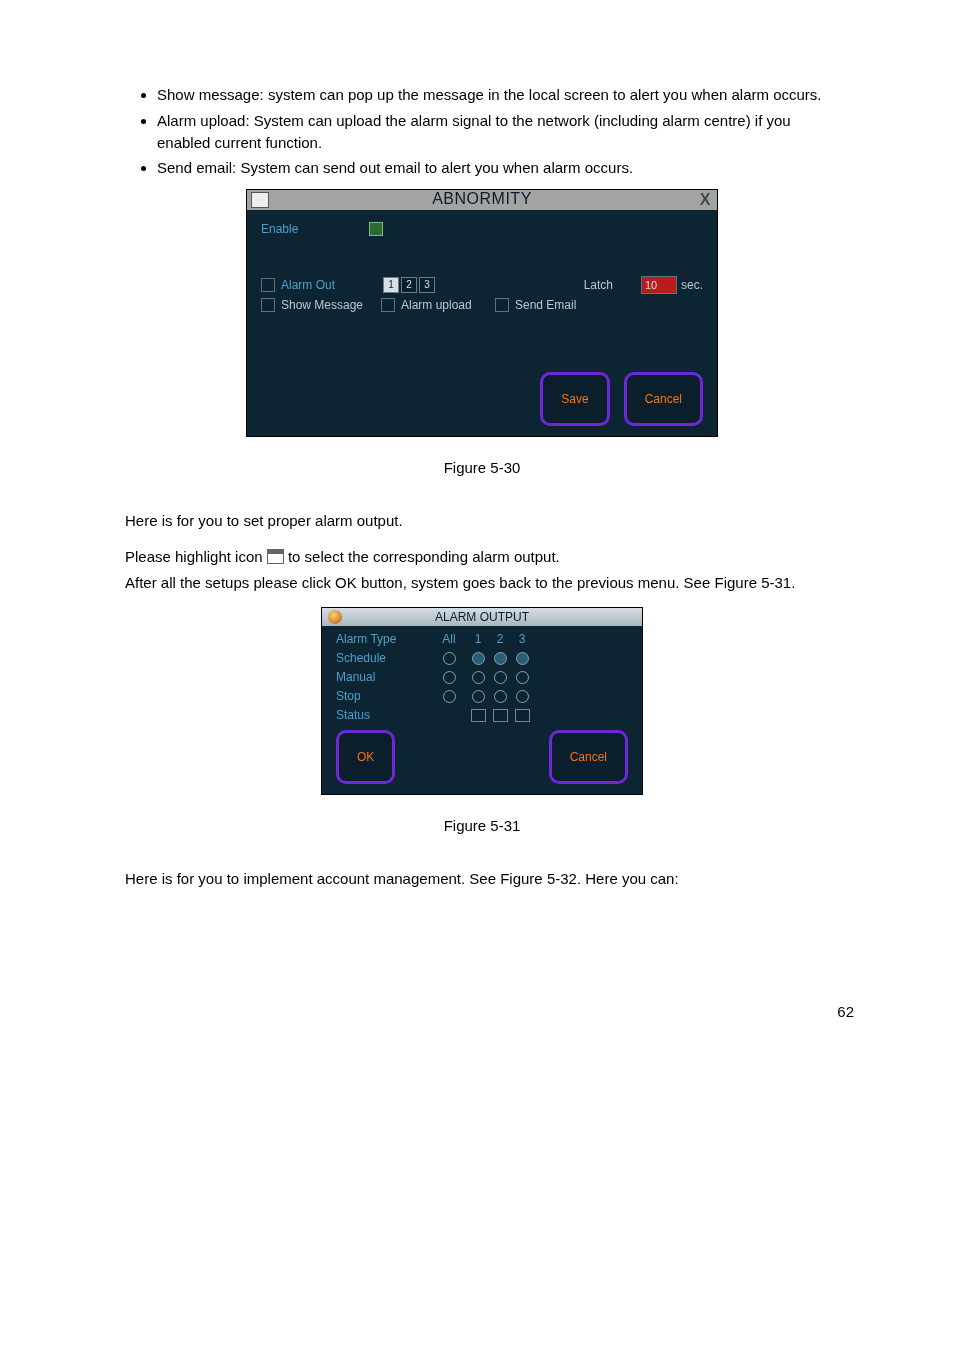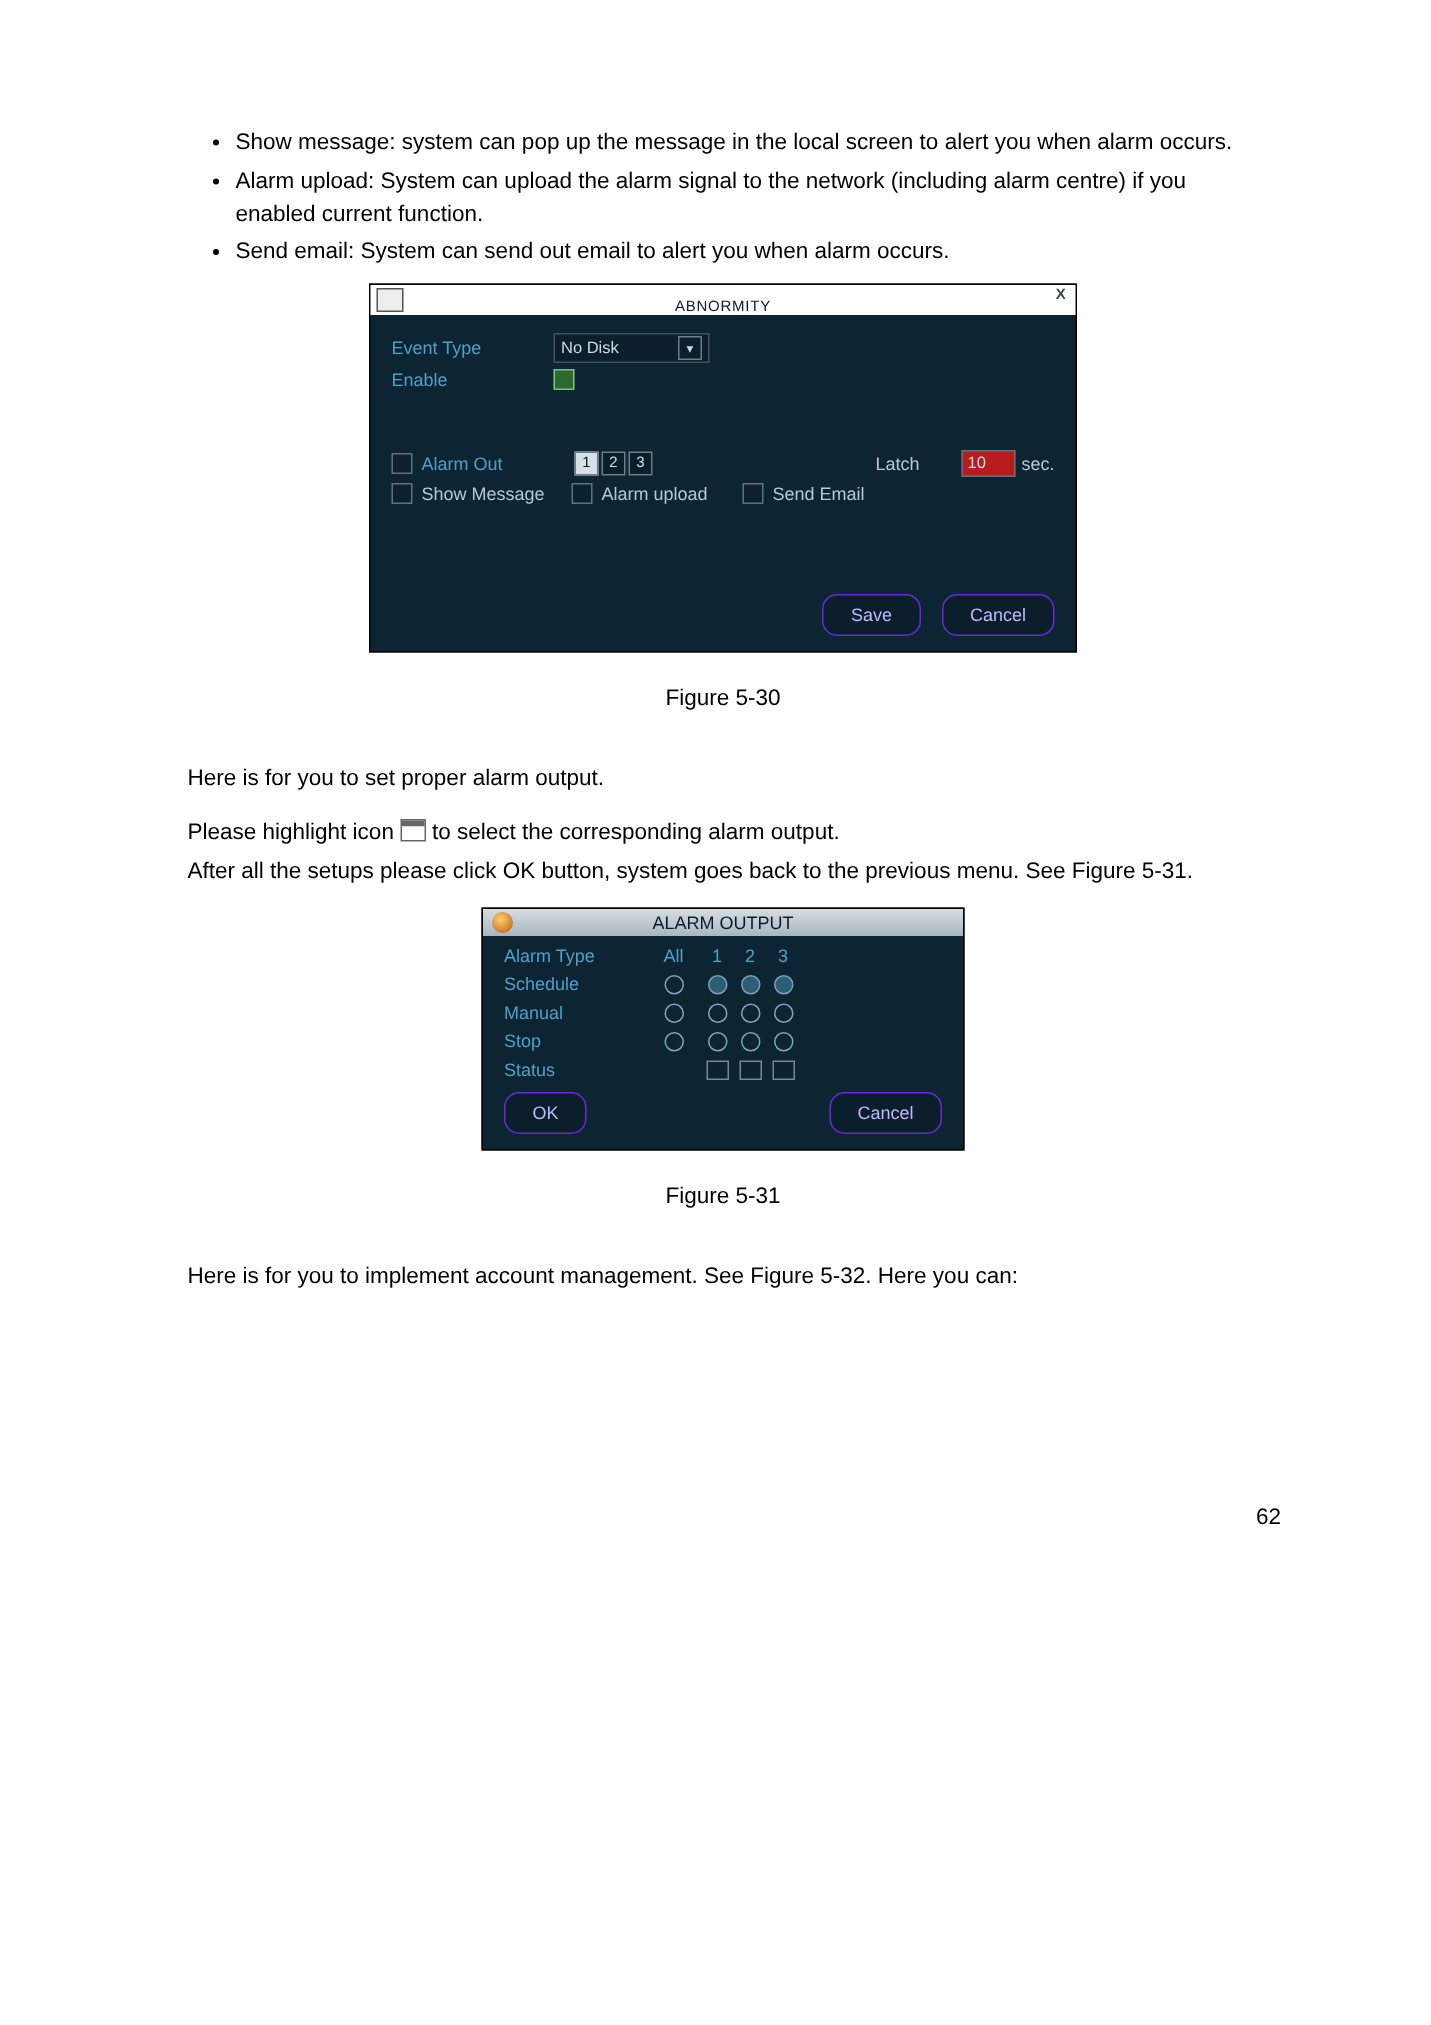--- a/index.html
+++ b/index.html
@@ -45,28 +45,28 @@
   
   .dlg {
     margin: 10px auto 0 auto;
     background: #0d2433;
     color: #b8c8d2;
     width: 470px;
     border: 1px solid #000;
     font-size: 12px;
   }
   .dlg-titlebar {
-    background: #ffffff;
+    background: #a3a3a3;
     color: #0d1c2a;
     height: 20px;
     display: flex;
-    align-items: flex-end;
+    align-items: flex-start;
     justify-content: center;
     position: relative;
-    font-size: 10px;
+    font-size: 16px;
     letter-spacing: 0.5px;
   }
   .dlg-titlebar .sysicon {
     position: absolute;
     left: 4px;
     top: 2px;
     width: 16px;
     height: 14px;
     border: 1px solid #555;
     background: #eee;
@@ -155,25 +155,25 @@
   }
   .sec { margin-left: 4px; }
   .dlg-buttons {
     display: flex;
     justify-content: flex-end;
     gap: 14px;
     padding-top: 56px;
   }
   .btn {
     background: #0b1e2c;
-    border: 1px solid #6d28d9;
+    border: 3px solid #6d28d9;
     border-radius: 10px;
-    color: #c4b5fd;
+    color: #f97316;
     font-size: 12px;
-    padding: 6px 18px;
+    padding: 17px 18px;
   }
 
   
   .inline-icon {
     display: inline-block;
     width: 15px;
     height: 13px;
     border: 1px solid #666;
     vertical-align: -2px;
     background: linear-gradient(to bottom, #666 0%, #666 30%, #fff 31%, #fff 100%);
@@ -254,27 +254,20 @@
     <li>Send email: System can send out email to alert you when alarm occurs.</li>
   </ul>
 
   <div class="dlg">
     <div class="dlg-titlebar">
       <span class="sysicon"></span>
       <span>ABNORMITY</span>
       <span class="closex">X</span>
     </div>
     <div class="dlg-body">
-      <div class="row">
-        <span class="label">Event Type</span>
-        <div class="select">
-          <span>No Disk</span>
-          <span class="arrowbox">▾</span>
-        </div>
-      </div>
       <div class="row">
         <span class="label">Enable</span>
         <span class="chkbox green"></span>
       </div>
 
       <div class="gap20"></div>
 
       <div class="row">
         <span class="chkbox"></span>
         <span class="label" style="width:82px;">Alarm Out</span>

